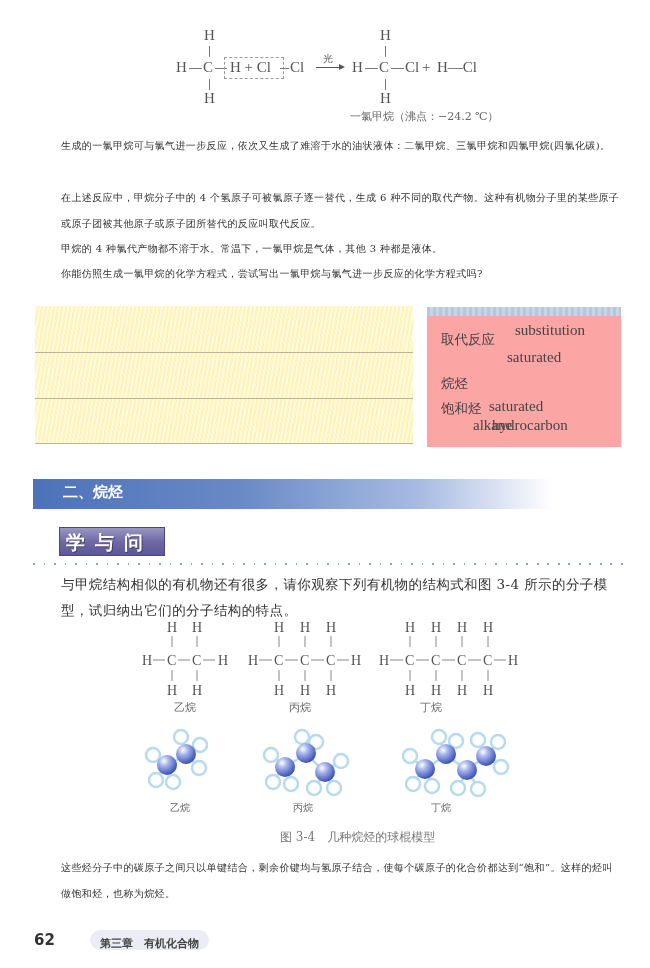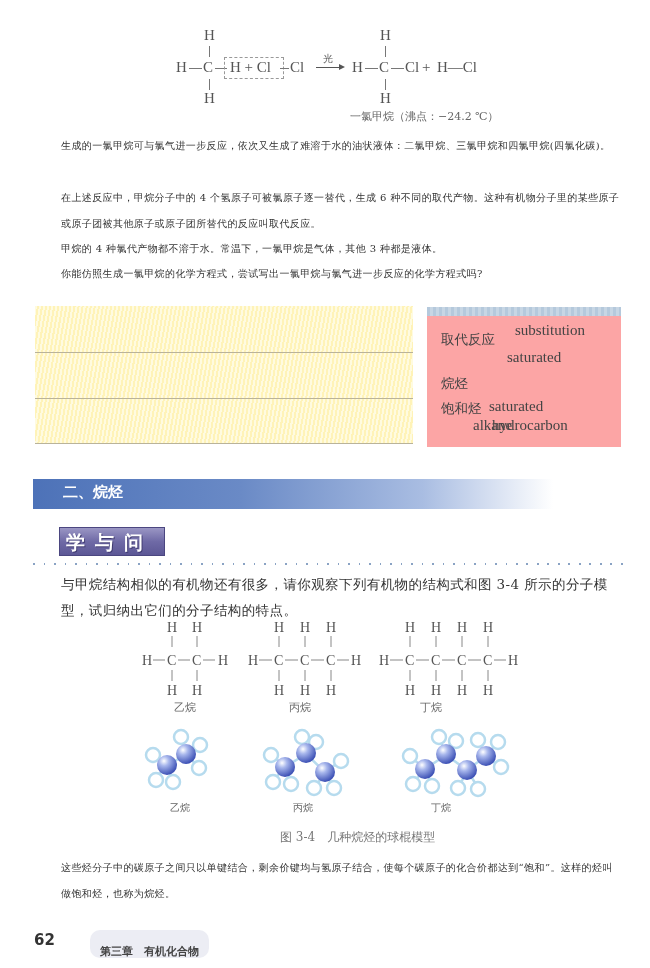--- a/index.html
+++ b/index.html
@@ -20,21 +20,21 @@
     background: linear-gradient(90deg, #4d72b8 0%, #6a8ac6 40%, #a9bde2 75%, #ffffff 100%); }
   .section-bar span { position: absolute; left: 30px; top: 4px; color: #fff; font-family: Liberation Mono, monospace; font-weight: bold; font-size: 15px; }
   .study-badge { position: absolute; left: 59px; top: 527px; width: 106px; height: 29px;
     background: linear-gradient(180deg, #9a96c4 0%, #6f6aa6 50%, #5c5795 100%); border: 1px solid #4b4680; }
   .study-badge span { position: absolute; left: 6px; top: 2px; color: #fff; font-family: "DejaVu Sans", sans-serif; font-weight: bold; font-size: 19px; letter-spacing: 10px; text-shadow: 1px 1px 0 #3f3a70; }
   .dots { position: absolute; left: 33px; top: 563px; width: 595px; height: 2px;
     background: repeating-linear-gradient(90deg, #8aa3c4 0px, #8aa3c4 1.5px, transparent 1.5px, transparent 10.5px); }
   .label { position: absolute; font-size: 11px; color: #666; font-family: "DejaVu Serif", serif; }
   .caption { position: absolute; left: 258px; top: 829px; font-size: 12px; color: #777; padding-left: 22px; }
   .footer-num { position: absolute; left: 34px; top: 931px; font-family: "DejaVu Sans", sans-serif; font-weight: bold; font-size: 15px; color: #333; }
-  .footer-chap { position: absolute; left: 90px; top: 930px; height: 20px; padding: 14px 10px; border-radius: 10px;
+  .footer-chap { position: absolute; left: 90px; top: 930px; height: 20px; padding: 6px 10px; border-radius: 10px;
     background: #ecedf4; font-family: "DejaVu Sans", sans-serif; font-size: 11px; color: #444; font-weight: bold; }
 </style>
 </head>
 <body>
 
 <div class="abs formula" style="left:0;top:0;width:650px;height:125px;">
   <span class="abs" style="left:204px;top:27px;">H</span>
   <div class="abs" style="left:209px;top:46px;width:1px;height:11px;background:#777;"></div>
   <span class="abs" style="left:176px;top:59px;">H</span>
   <div class="abs" style="left:189px;top:68px;width:13px;height:1px;background:#777;"></div>

